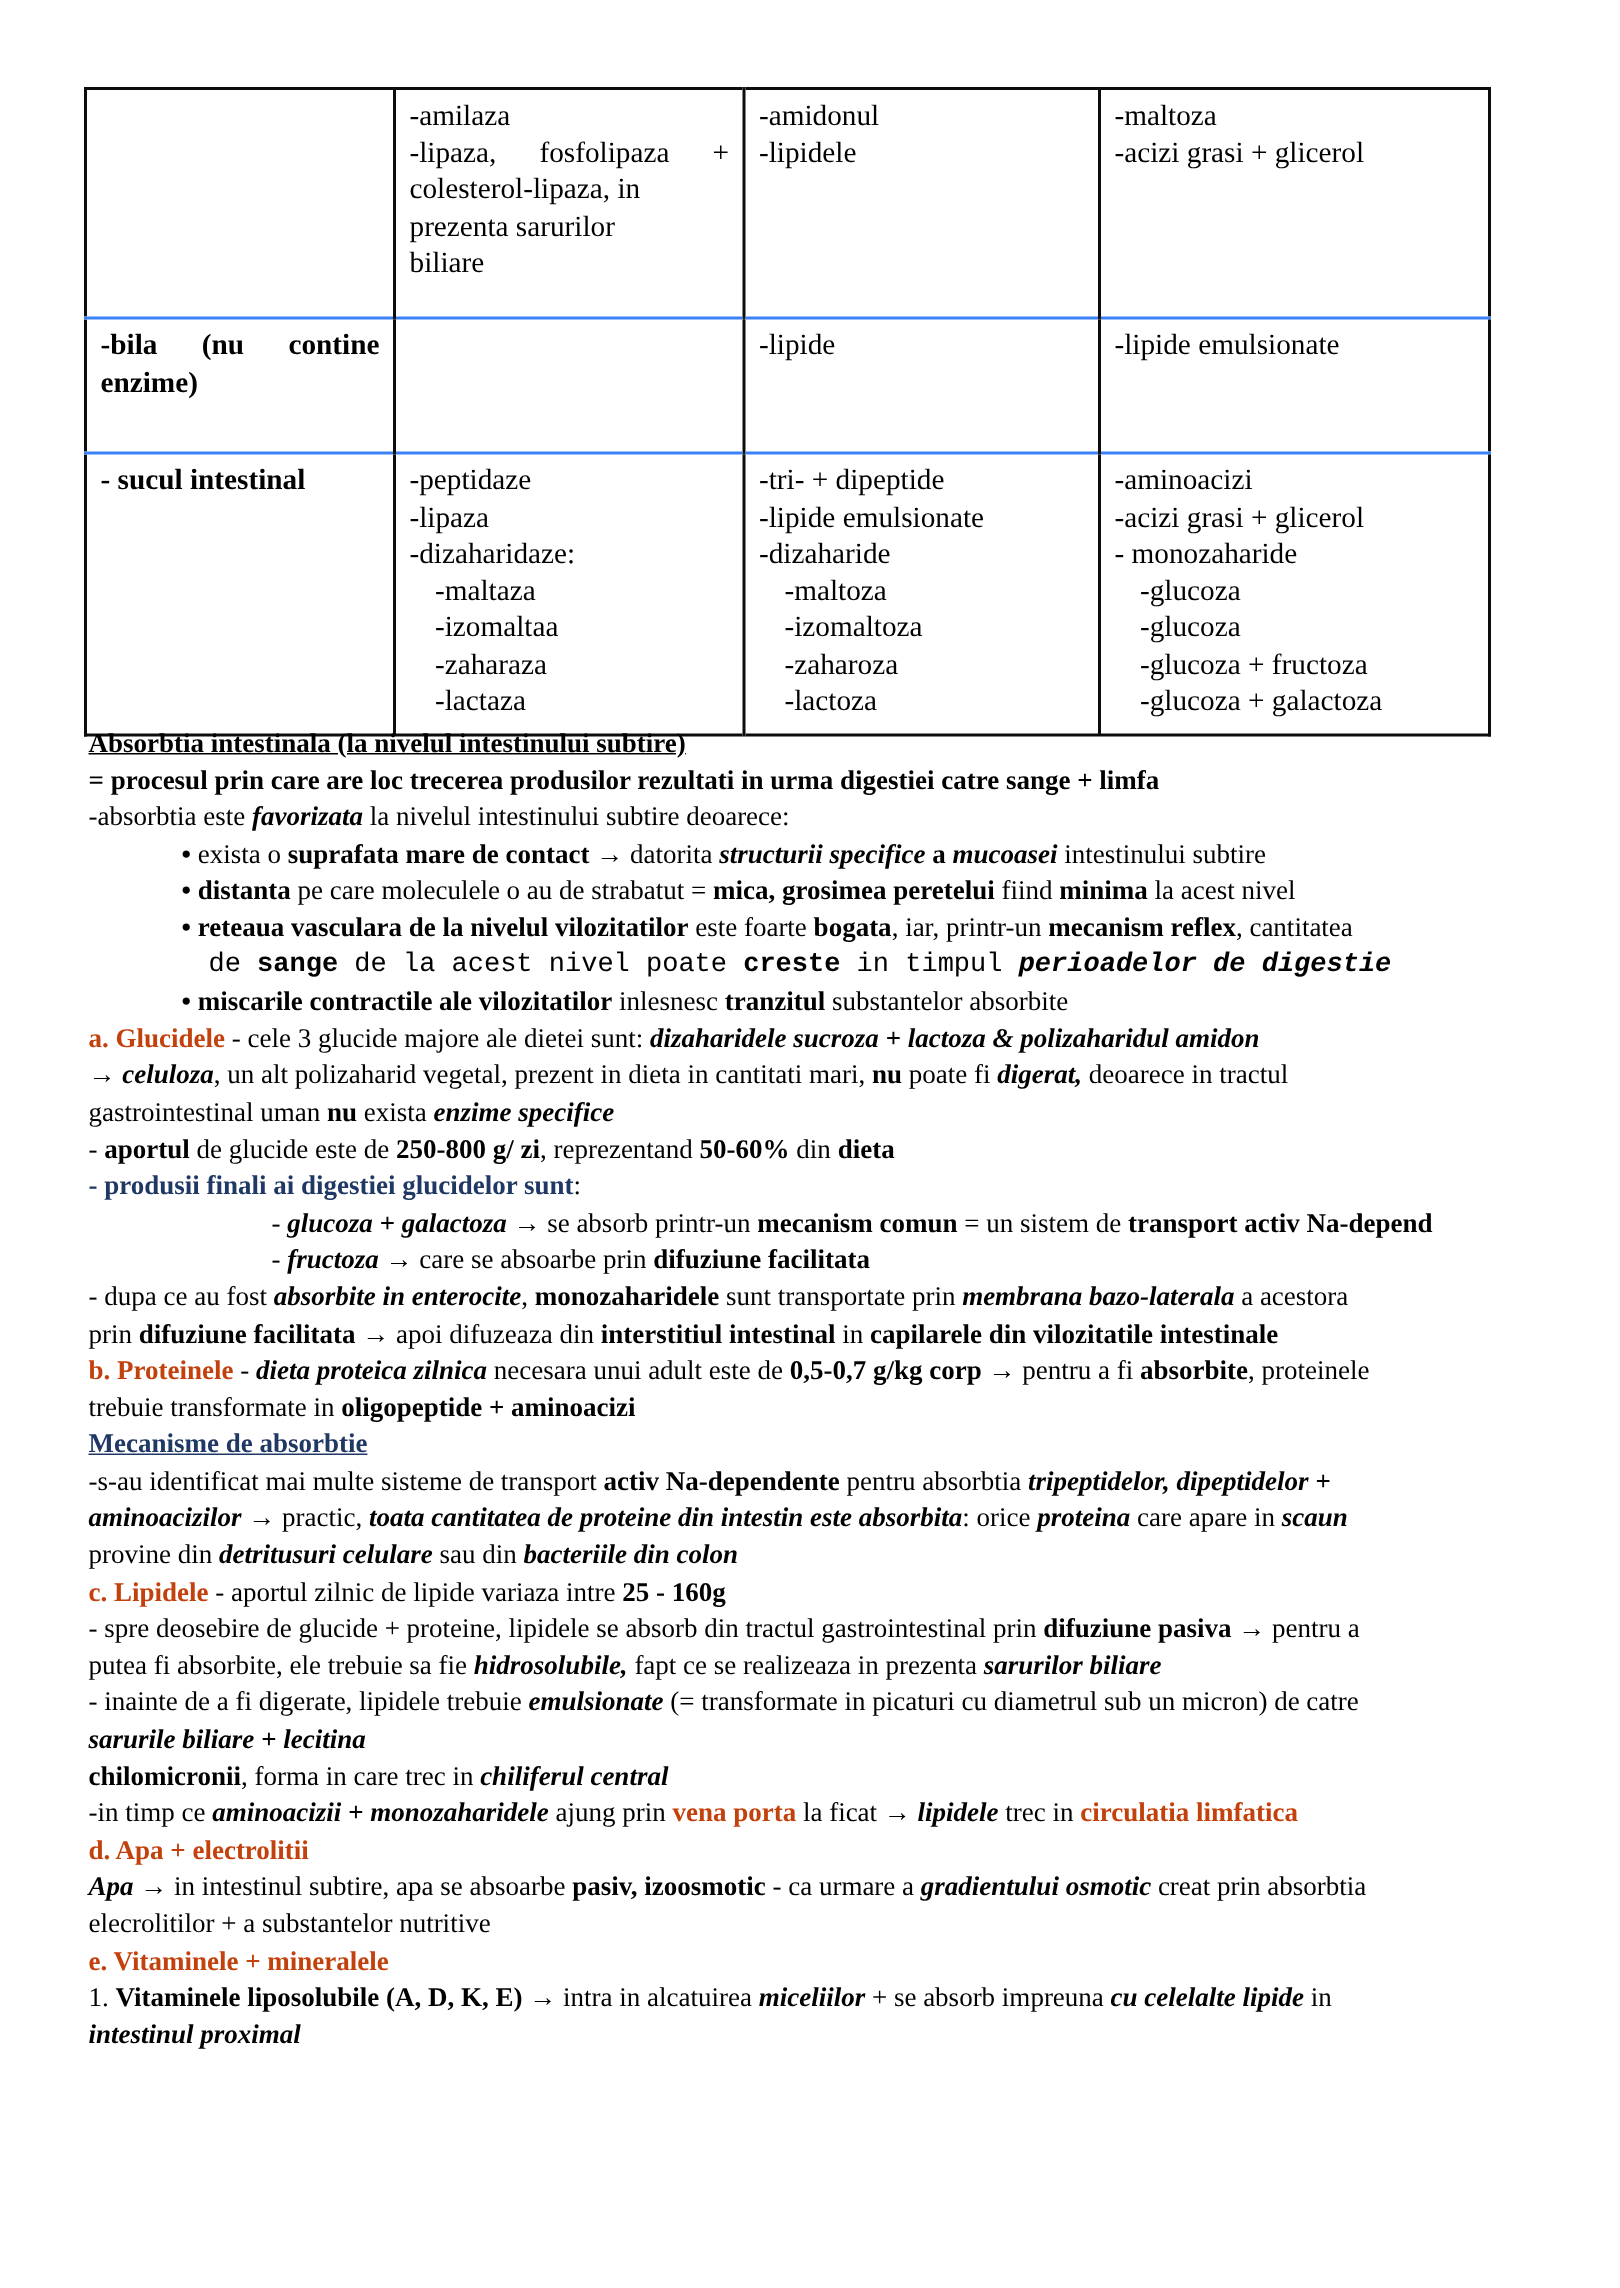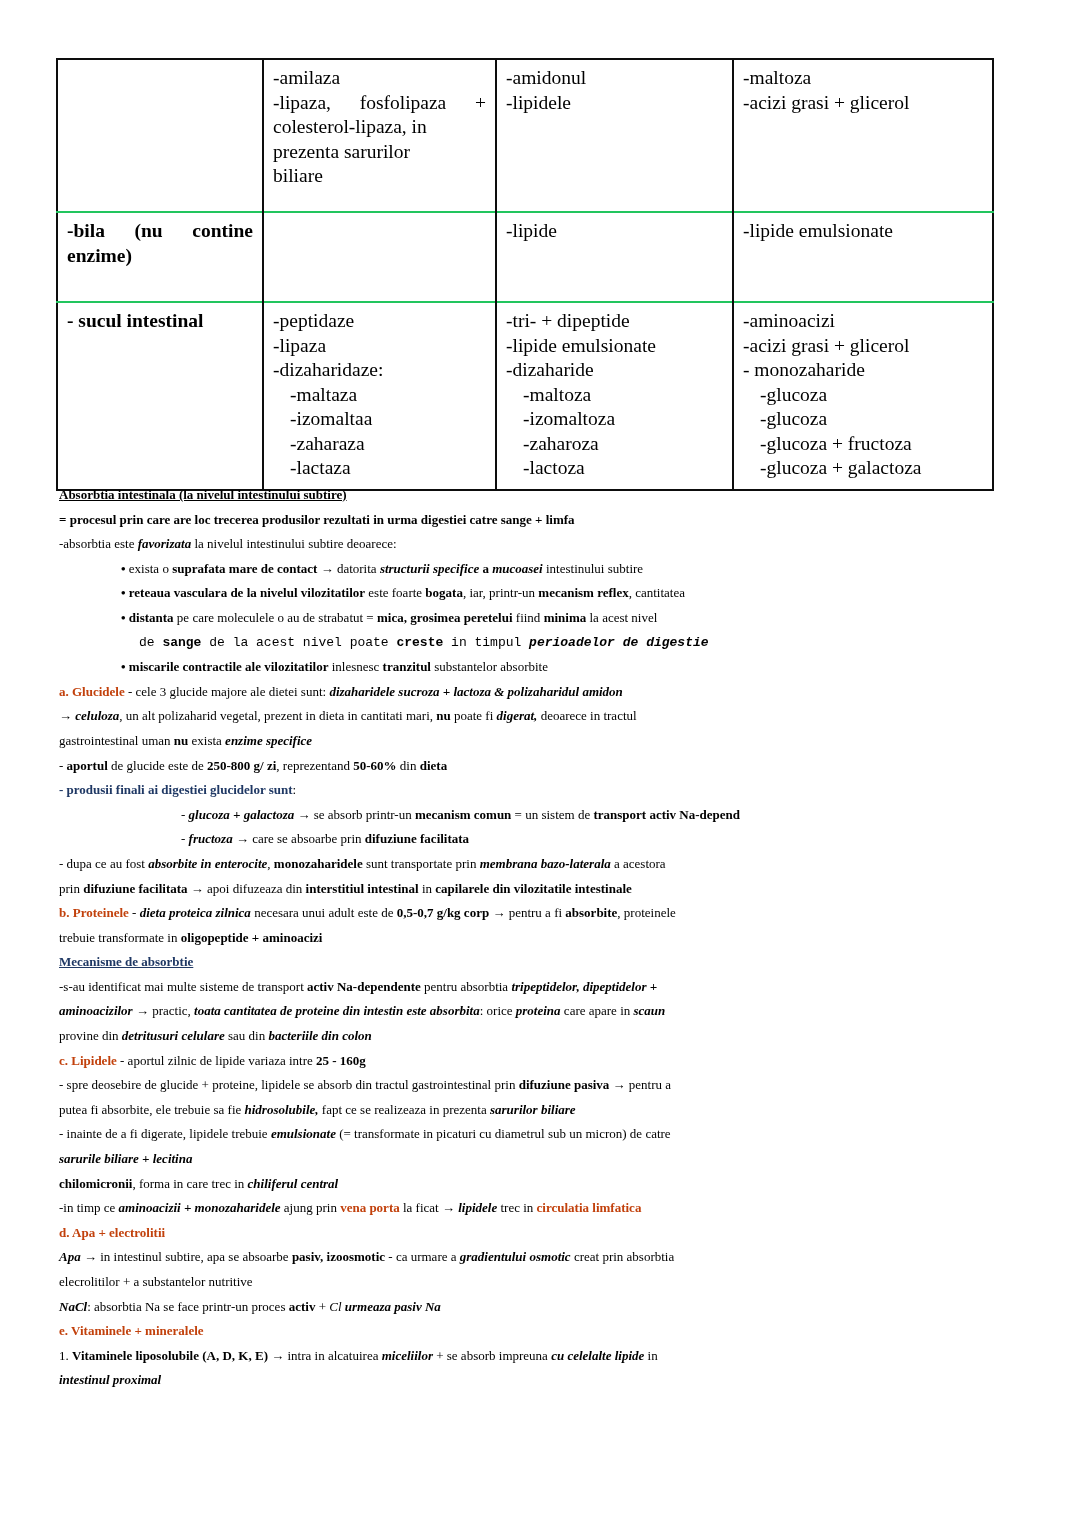--- a/index.html
+++ b/index.html
@@ -46,42 +46,42 @@
     border-left: 2px solid #0d0d0d;
     border-right: 2px solid #0d0d0d;
     border-top: none;
     border-bottom: none;
     vertical-align: top;
     padding: 6px 9px 8px 9px;
     font-size: 19.5px;
     line-height: 24.5px;
   }
   table.digest tr.sep > td {
-    border-top: 2px solid #22c55e;
+    border-top: 2px solid #3b82f6;
   }
   table.digest td.first { border-left: none; }
   table.digest td.last  { border-right: none; }
   .bold { font-weight: bold; }
   .justify-line {
     display: flex;
     justify-content: space-between;
     width: 100%;
   }
   .indent1 { padding-left: 17px; display: block; }
   .row-tall-a td { height: 137px; }
   .row-tall-b td { height: 74px; }
   .row-tall-c td { height: 158px; }
 
   
   .body-text {
     position: absolute;
     left: 59px;
     top: 483px;
     width: 941px;
-    font-size: 13px;
+    font-size: 18px;
     line-height: 24.6px;
   }
   .body-text p {
     margin: 0;
     padding: 0;
   }
   p.just { text-align: justify; text-justify: inter-word; }
   .b  { font-weight: bold; }
   .i  { font-style: italic; }
   .bi { font-weight: bold; font-style: italic; }
@@ -190,22 +190,22 @@
       </tbody>
     </table>
   </div>
 
   <div class="body-text">
     <p class="hd-underline">Absorbtia intestinala (la nivelul intestinului subtire)</p>
     <p class="b">= procesul prin care are loc trecerea produsilor rezultati in urma digestiei catre sange + limfa</p>
     <p><span>-absorbtia este </span><span class="bi">favorizata</span><span> la nivelul intestinului subtire deoarece:</span></p>
     <div id="bullets-host">
         <p class="bullet-block"><span class="b">• </span><span>exista o </span><span class="b">suprafata mare de contact</span><span> → datorita </span><span class="bi">structurii specifice</span><span class="b"> a </span><span class="bi">mucoasei</span><span> intestinului subtire</span></p>
+        <p class="bullet-block"><span class="b">• </span><span class="b">distanta</span><span> pe care moleculele o au de strabatut = </span><span class="b">mica, grosimea peretelui</span><span> fiind </span><span class="b">minima</span><span> la acest nivel</span></p>
         <p class="bullet-block"><span class="b">• </span><span class="b">reteaua vasculara de la nivelul vilozitatilor</span><span>  este foarte </span><span class="b">bogata</span><span>, iar, printr-un </span><span class="b">mecanism reflex</span><span>, cantitatea</span></p>
-        <p class="bullet-block"><span class="b">• </span><span class="b">distanta</span><span> pe care moleculele o au de strabatut = </span><span class="b">mica, grosimea peretelui</span><span> fiind </span><span class="b">minima</span><span> la acest nivel</span></p>
         <p class="bullet-cont"><span>de </span><span class="b">sange</span><span> de la acest nivel poate </span><span class="b">creste</span><span> in timpul </span><span class="bi">perioadelor de digestie</span></p>
         <p class="bullet-block"><span class="b">• </span><span class="b">miscarile contractile ale vilozitatilor</span><span> inlesnesc </span><span class="b">tranzitul</span><span> substantelor absorbite</span></p>
       </div>
     <div id="sections-host">
         <p><span class="b red">a. Glucidele</span><span> - cele 3 glucide majore ale dietei sunt: </span><span class="bi">dizaharidele sucroza + lactoza &amp; polizaharidul amidon</span></p>
         <p class="just"><span>→ </span><span class="bi">celuloza</span><span>, un alt polizaharid vegetal, prezent in dieta in cantitati mari, </span><span class="b">nu</span><span> poate fi </span><span class="bi">digerat,</span><span> deoarece in tractul</span></p>
         <p><span>gastrointestinal uman </span><span class="b">nu</span><span> exista </span><span class="bi">enzime specifice</span></p>
         <p><span>- </span><span class="b">aportul</span><span> de glucide este de </span><span class="b">250-800 g/ zi</span><span>, reprezentand </span><span class="b">50-60%</span><span> din </span><span class="b">dieta</span></p>
         <p><span class="b blue">- produsii finali ai digestiei glucidelor sunt</span><span>:</span></p>
         <p class="sub-indent"><span>- </span><span class="bi">glucoza + galactoza</span><span> → se absorb printr-un </span><span class="b">mecanism comun</span><span> = un sistem de </span><span class="b">transport activ Na-depend</span></p>
@@ -221,20 +221,19 @@
         <p><span class="b red">c. Lipidele</span><span> - aportul zilnic de lipide variaza intre </span><span class="b">25 - 160g</span></p>
         <p class="just"><span>- spre deosebire de glucide + proteine, lipidele se absorb din tractul gastrointestinal prin </span><span class="b">difuziune pasiva</span><span> → pentru a</span></p>
         <p><span>putea fi absorbite, ele trebuie sa fie </span><span class="bi">hidrosolubile,</span><span> fapt ce se realizeaza in prezenta </span><span class="bi">sarurilor biliare</span></p>
         <p class="just"><span>- inainte de a fi digerate, lipidele trebuie </span><span class="bi">emulsionate</span><span> (= transformate in picaturi cu diametrul sub un micron) de catre</span></p>
         <p><span class="bi">sarurile biliare + lecitina</span></p>
         <p><span class="b">chilomicronii</span><span>, forma in care trec in </span><span class="bi">chiliferul central</span></p>
         <p><span>-in timp ce </span><span class="bi">aminoacizii + monozaharidele</span><span> ajung prin </span><span class="b red">vena porta</span><span> la ficat → </span><span class="bi">lipidele</span><span> trec in </span><span class="b red">circulatia limfatica</span></p>
         <p><span class="b red">d. Apa + electrolitii</span></p>
         <p class="just"><span class="bi">Apa</span><span> → in intestinul subtire, apa se absoarbe </span><span class="b">pasiv, izoosmotic</span><span> - ca urmare a </span><span class="bi">gradientului osmotic</span><span> creat prin absorbtia</span></p>
         <p><span>elecrolitilor + a substantelor nutritive</span></p>
-        <p><span class="bi">NaCl</span><span>: absorbtia Na se face printr-un proces </span><span class="b">activ</span><span> + </span><span class="i">Cl</span><span> </span><span class="bi">urmeaza pasiv Na</span></p>
         <p><span class="b red">e. Vitaminele + mineralele</span></p>
         <p class="just"><span>1. </span><span class="b">Vitaminele liposolubile (A, D, K, E)</span><span> → intra in alcatuirea </span><span class="bi">miceliilor</span><span> + se absorb impreuna </span><span class="bi">cu celelalte lipide</span><span> in</span></p>
         <p><span class="bi">intestinul proximal</span></p>
       </div>
   </div>
 
 </div>
 
 </body></html>

